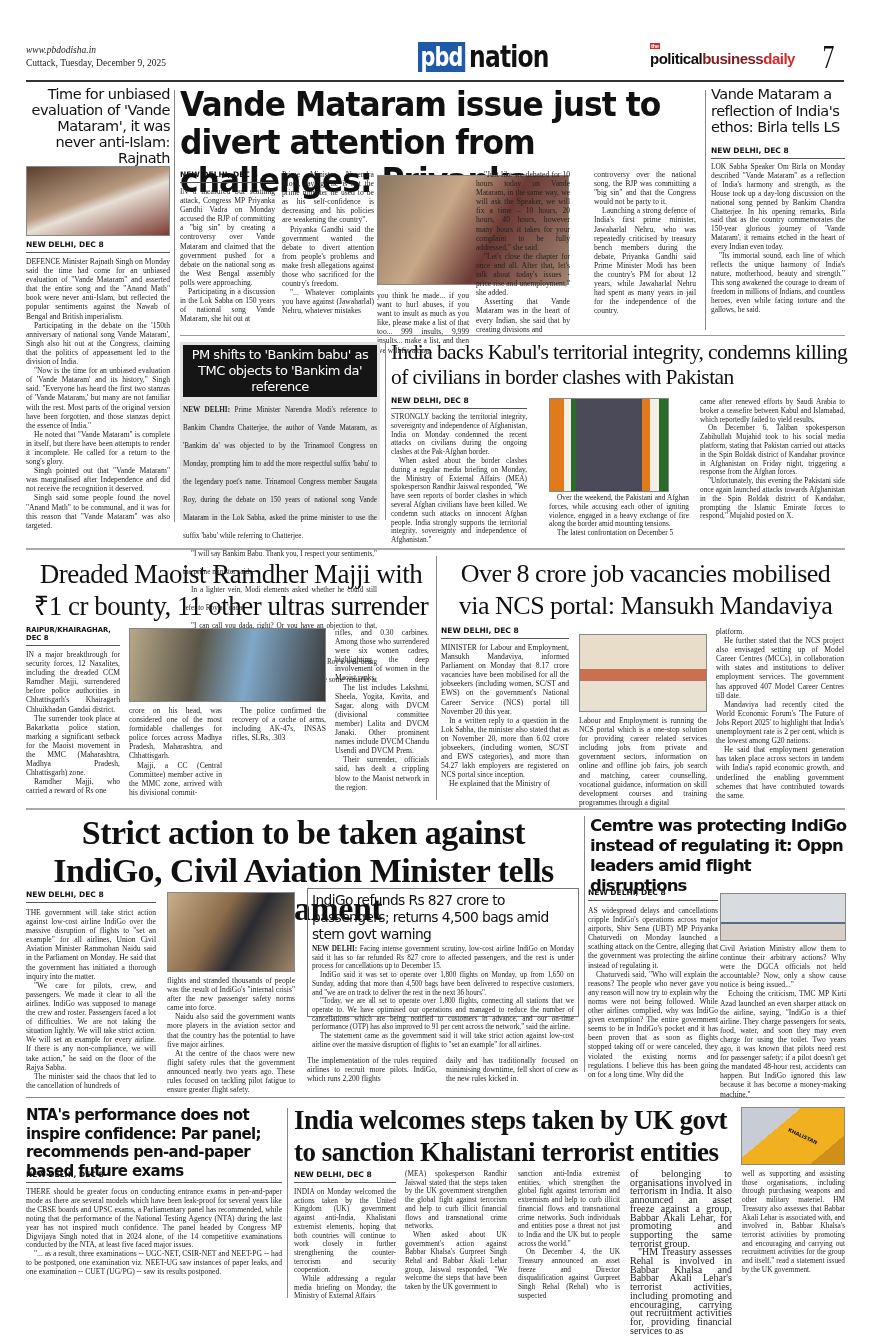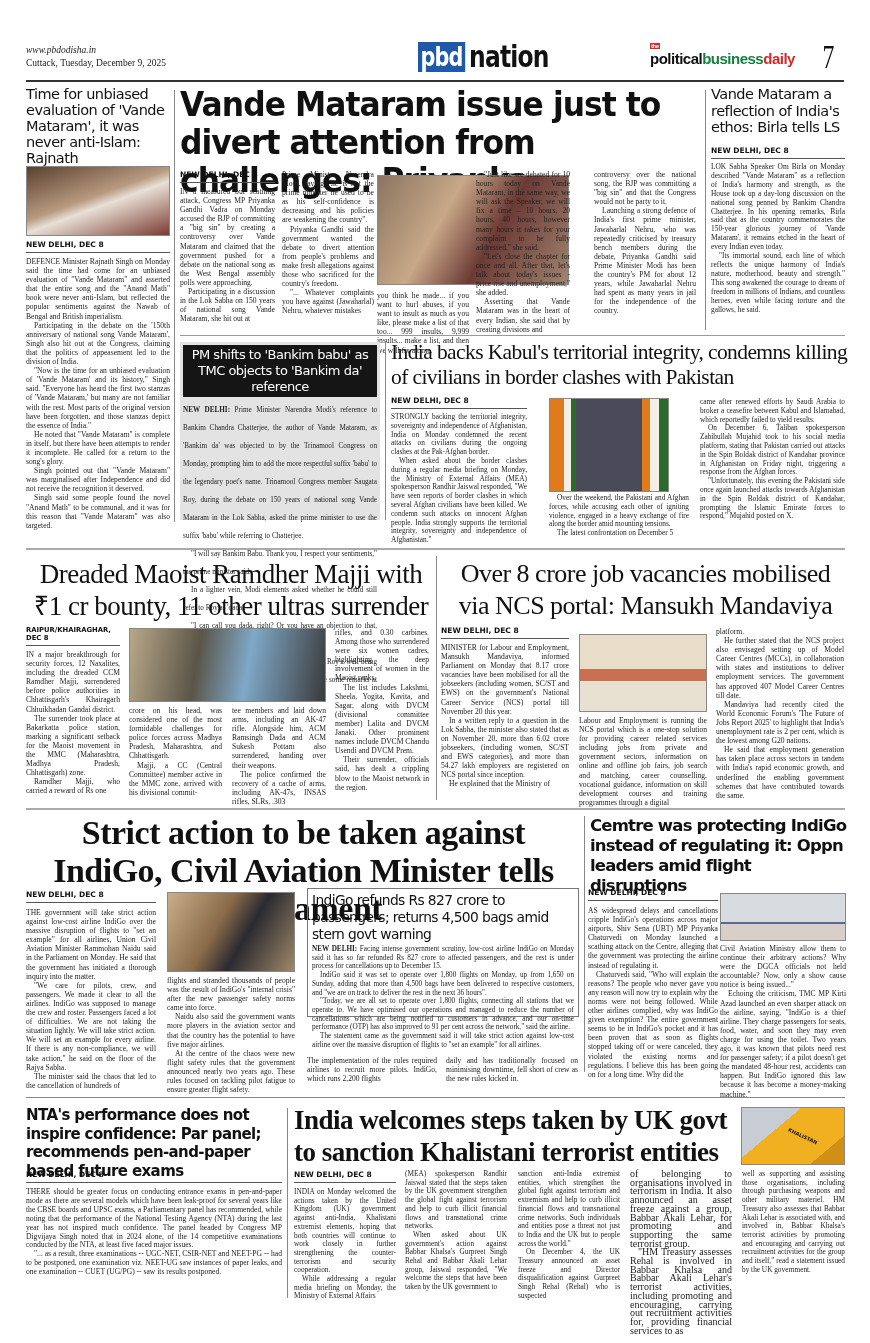--- a/index.html
+++ b/index.html
@@ -6,21 +6,21 @@
 html,body{width:870px;height:1343px;background:#fff;overflow:hidden}
 body{font-family:"Liberation Serif",serif;color:#111;position:relative}
 .abs{position:absolute}
 .mast-left{left:26px;top:44px;font-size:9.5px;line-height:13px;color:#222}
 .mast-left .url{font-style:italic}
 .logo{left:418px;top:42px;display:flex;align-items:center;gap:4px}
 .logo .pbd{background:#1e5aa8;color:#fff;font-family:"DejaVu Sans",sans-serif;font-weight:bold;font-size:26px;line-height:30px;padding:0 3px;letter-spacing:-1px;transform:scaleX(.8);transform-origin:left}
 .logo .nation{font-family:"DejaVu Sans",sans-serif;font-weight:bold;font-size:30px;line-height:30px;transform:scaleX(.78);transform-origin:left;margin-left:-12px;letter-spacing:-1px}
 .brand{left:650px;top:50px;font-family:"Liberation Sans",sans-serif;font-weight:bold;font-size:15px;letter-spacing:-.5px;display:flex;align-items:flex-end}
 .brand .the{font-size:6px;color:#fff;background:#d62828;padding:0 1px;position:absolute;top:-7px;left:0}
-.brand .p{color:#111}.brand .b{color:#15803d}.brand .d{color:#d62828}
+.brand .p{color:#111}.brand .b{color:#7f1d1d}.brand .d{color:#d62828}
 .pageno{left:820px;top:38px;font-size:34px;font-family:"Liberation Serif",serif;transform:scaleX(.7)}
 .rule{height:1px;background:#333}
 .vrule{width:1px;background:#888}
 .hgray{height:2px;background:#aaa}
 .head-sans{font-family:"DejaVu Sans",sans-serif;font-weight:bold;letter-spacing:-1px}
 .head-sanslight{font-family:"DejaVu Sans",sans-serif;letter-spacing:-.5px}
 .head-serif{font-family:"Liberation Serif",serif;font-weight:bold;letter-spacing:-.5px}
 .dateline{font-family:"DejaVu Sans",sans-serif;font-weight:bold;font-size:7.5px;border-bottom:1px solid #555;padding-bottom:3px}
 .body{font-size:7.6px;line-height:9.1px;text-align:justify;color:#222}
 .body p{text-indent:8px}
@@ -44,21 +44,21 @@
 <div class="abs brand" style="position:absolute">
   <span class="the">the</span>
   <span class="p">political</span>
     <span class="b">business</span>
     <span class="d">daily</span>
 </div>
 <div class="abs pageno">7</div>
 <div class="abs rule" style="left:26px;top:80px;width:818px;height:2px;background:#333"></div>
 
 <div class="abs" style="left:26px;top:86px;width:144px">
-  <div class="head-sanslight" style="font-size:14.5px;line-height:16px;text-align:left;height:78px">Time for unbiased evaluation of 'Vande Mataram', it was never anti-Islam: Rajnath</div>
+  <div class="head-sanslight" style="font-size:14.5px;line-height:16px;text-align:right;height:78px">Time for unbiased evaluation of 'Vande Mataram', it was never anti-Islam: Rajnath</div>
   <div class="photo" style="height:70px;margin:2px 0 4px;background:linear-gradient(160deg,#5a4030,#b89a80 45%,#e8e0d6 55%,#7a3a30)"></div>
   <div class="dateline">NEW DELHI, DEC 8</div>
   <div class="body" style="margin-top:4px">
     <p class="first">DEFENCE Minister Rajnath Singh on Monday said the time had come for an unbiased evaluation of "Vande Mataram" and asserted that the entire song and the "Anand Math" book were never anti-Islam, but reflected the popular sentiments against the Nawab of Bengal and British imperialism.</p>
     <p>Participating in the debate on the '150th anniversary of national song Vande Mataram', Singh also hit out at the Congress, claiming that the politics of appeasement led to the division of India.</p>
     <p>"Now is the time for an unbiased evaluation of 'Vande Mataram' and its history," Singh said. "Everyone has heard the first two stanzas of 'Vande Mataram,' but many are not familiar with the rest. Most parts of the original version have been forgotten, and those stanzas depict the essence of India."</p>
     <p>He noted that "Vande Mataram" is complete in itself, but there have been attempts to render it incomplete. He called for a return to the song's glory.</p>
     <p>Singh pointed out that "Vande Mataram" was marginalised after Independence and did not receive the recognition it deserved.</p>
     <p>Singh said some people found the novel "Anand Math" to be communal, and it was for this reason that "Vande Mataram" was also targeted.</p>
   </div>
@@ -145,21 +145,20 @@
     <p>The surrender took place at Bakarkatta police station, marking a significant setback for the Maoist movement in the MMC (Maharashtra, Madhya Pradesh, Chhattisgarh) zone.</p>
     <p>Ramdher Majji, who carried a reward of Rs one</p>
   </div>
 </div>
 <div class="abs photo" style="left:129px;top:628px;width:197px;height:74px;background:linear-gradient(100deg,#b8a888,#5a5548 35%,#7fa8c8 60%,#3a3a3a)"></div>
 <div class="abs body" style="left:129px;top:706px;width:93px">
   <p class="first">crore on his head, was considered one of the most formidable challenges for police forces across Madhya Pradesh, Maharashtra, and Chhattisgarh.</p>
   <p>Majji, a CC (Central Committee) member active in the MMC zone, arrived with his divisional commit-</p>
 </div>
 <div class="abs body" style="left:232px;top:706px;width:94px">
-  <p class="first">tee members and laid down arms, including an AK-47 rifle. Alongside him, ACM Ramsingh Dada and ACM Sukesh Pottam also surrendered, handing over their weapons.</p>
   <p>The police confirmed the recovery of a cache of arms, including AK-47s, INSAS rifles, SLRs, .303</p>
 </div>
 <div class="abs body" style="left:335px;top:628px;width:94px">
   <p class="first">rifles, and 0.30 carbines. Among those who surrendered were six women cadres, highlighting the deep involvement of women in the Maoist ranks.</p>
   <p>The list includes Lakshmi, Sheela, Yogita, Kavita, and Sagar, along with DVCM (divisional committee member) Lalita and DVCM Janaki. Other prominent names include DVCM Chandu Usendi and DVCM Prem.</p>
   <p>Their surrender, officials said, has dealt a crippling blow to the Maoist network in the region.</p>
 </div>
 <div class="abs vrule" style="left:436px;top:556px;height:244px"></div>
 
 <div class="abs head-serif" style="left:443px;top:558px;width:405px;font-size:26px;line-height:32px;text-align:center;font-weight:normal">Over 8 crore job vacancies mobilised via NCS portal: Mansukh Mandaviya</div>

